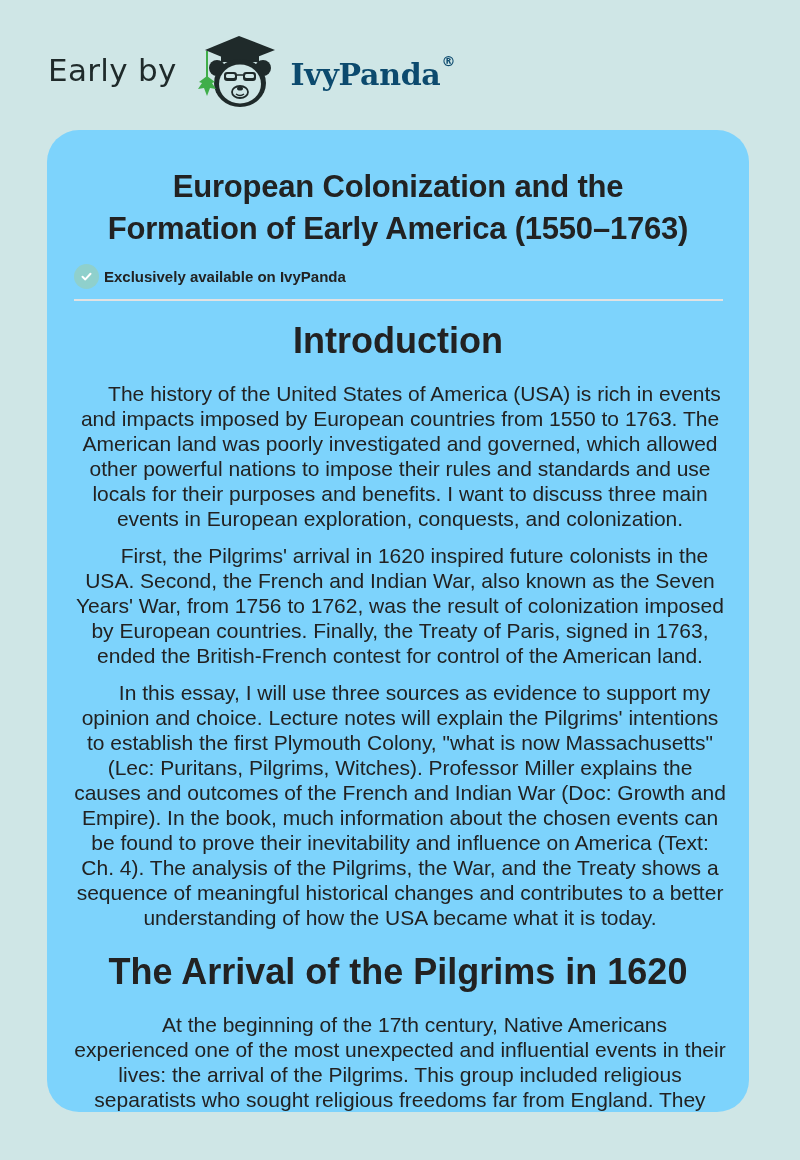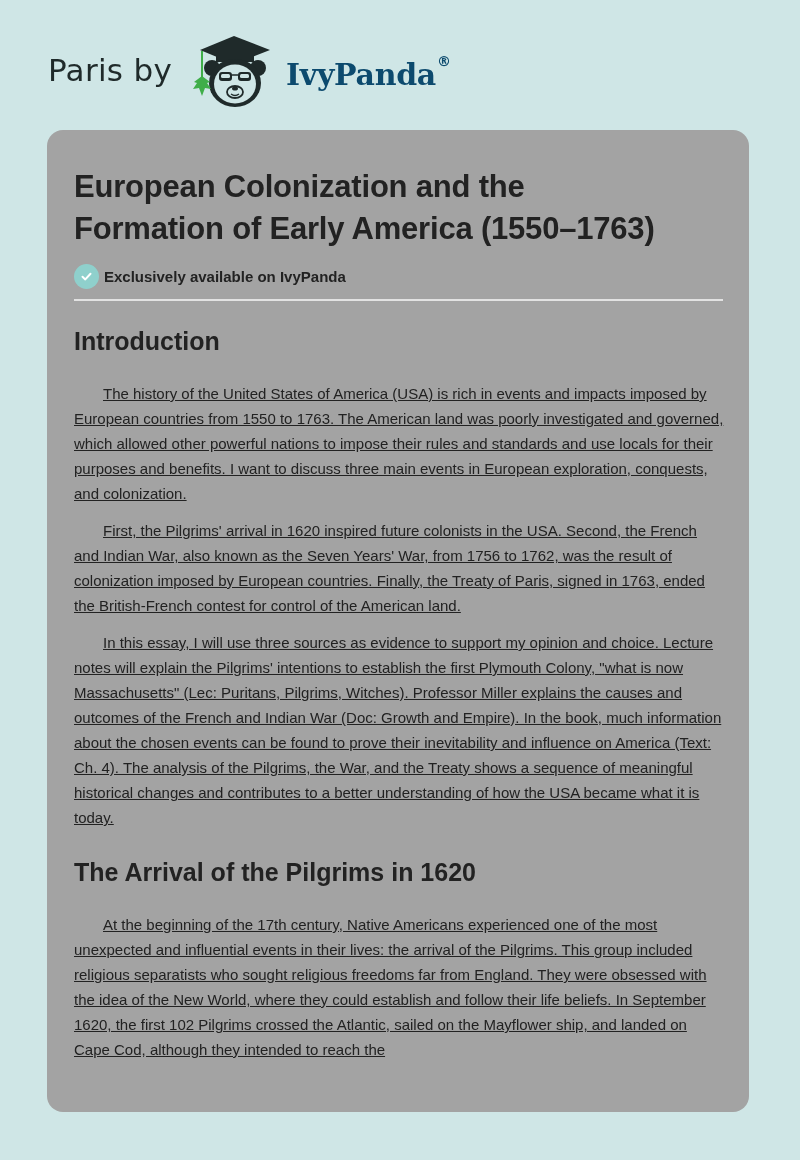--- a/index.html
+++ b/index.html
@@ -51,24 +51,25 @@
       position: relative;
       top: -4px;
       margin-left: 1px;
     }
     .card {
       position: absolute;
       left: 47px;
       top: 130px;
       width: 702px;
       height: 982px;
-      background: #a3a3a3;
-      border-radius: 16px;
+      background: #7dd3fc;
+      border-radius: 32px;
       padding: 36px 27px 0 27px;
       overflow: hidden;
+      text-align: center;
     }
     .title {
       font-family: "Liberation Sans", sans-serif;
       font-weight: bold;
       font-size: 31px;
       line-height: 42px;
       color: #222;
       letter-spacing: -0.2px;
     }
     .exclusive {
@@ -93,45 +94,44 @@
       color: #222;
     }
     .divider {
       height: 2px;
       background: #e2e2e2;
       margin-top: 10px;
       width: 649px;
     }
     .section-heading {
       font-weight: bold;
-      font-size: 25px;
+      font-size: 36px;
       line-height: 36px;
       color: #222;
       margin-top: 22px;
       margin-bottom: 22px;
     }
     .section-heading.second {
       margin-top: 24px;
       margin-bottom: 22px;
     }
     .para {
-      font-size: 15px;
+      font-size: 21px;
       line-height: 25px;
       color: #222;
       text-indent: 29px;
       margin-bottom: 12px;
       width: 652px;
-      text-decoration: underline;
     }
   </style>
 </head>
 <body>
 
 <div class="brand">
-  <span class="brand-prefix">Paris by</span>
+  <span class="brand-prefix">Early by</span>
   <span class="brand-logo">
     <svg width="90" height="76" viewBox="0 0 90 76">
 
       <polygon points="10,16 44,2 80,16 44,30" fill="#1f2a2a"></polygon>
       <rect x="26" y="18" width="38" height="10" fill="#1f2a2a"></rect>
 
       <line x1="12" y1="17" x2="12" y2="44" stroke="#3fae49" stroke-width="2"></line>
 
       <circle cx="22" cy="34" r="8" fill="#1f2a2a"></circle>
       <circle cx="68" cy="34" r="8" fill="#1f2a2a"></circle>

